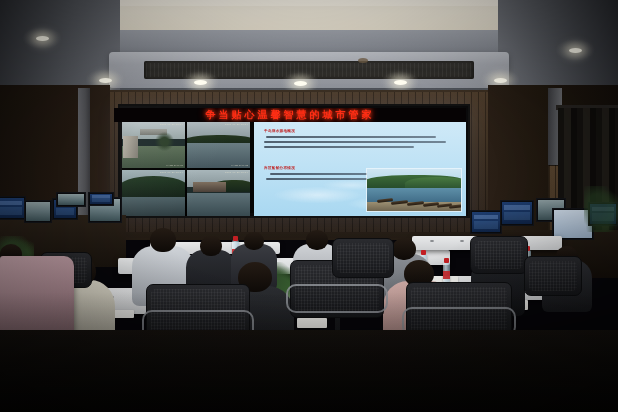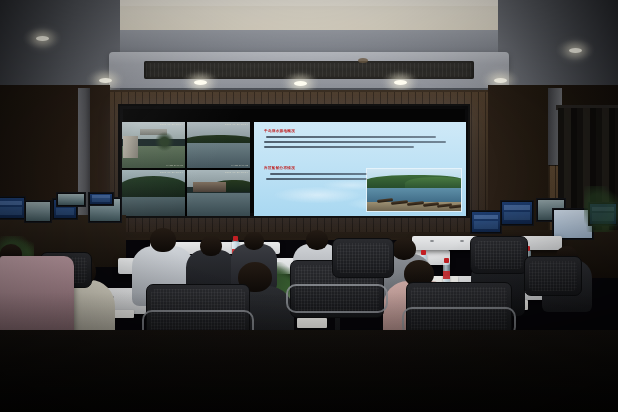--- a/index.html
+++ b/index.html
@@ -313,20 +313,23 @@
             <div class="sp-boat" style="left: 56px; top: 34px; width: 16px; transform: rotate(-6deg);"></div>
             <div class="sp-boat" style="left: 70px; top: 35px; width: 15px; transform: rotate(-6deg);"></div>
             <div class="sp-boat" style="left: 82px; top: 36px; width: 13px; transform: rotate(-6deg);"></div>
           </div>
       </div>
     </div>
 
     <div class="vwall-shine"></div>
   </div>
 
+  <div class="led-banner">
+    <span class="led-text">争当贴心温馨智慧的城市管家</span>
+  </div>
 
   <div class="desk-left"></div>
   <div class="desk-right"></div>
   <div id="ws-layer">
       <div class="ws" style="left: -4px; top: 196px; width: 30px; height: 24px;">
         <div class="ws-scr scr-app"></div>
       </div>
       <div class="ws" style="left: 24px; top: 200px; width: 28px; height: 23px;">
         <div class="ws-scr scr-cam"></div>
       </div>

